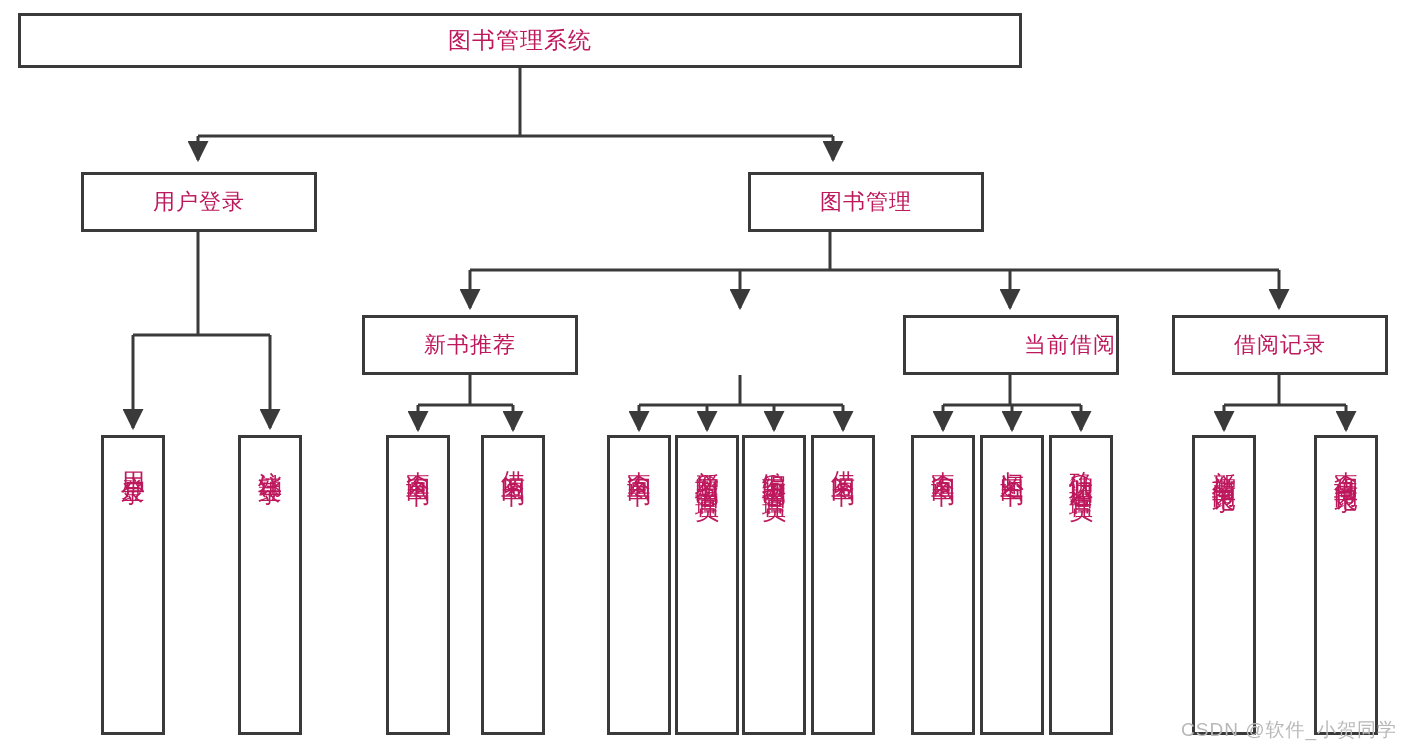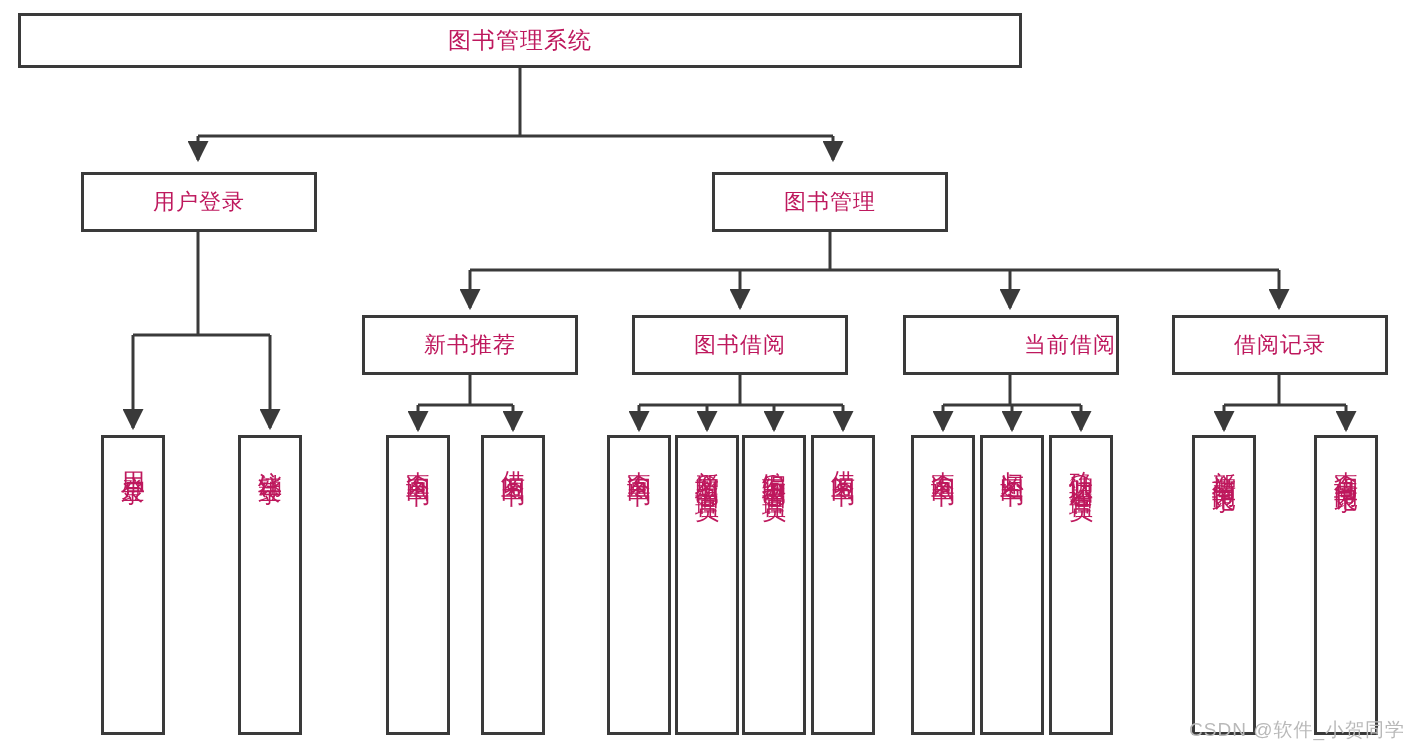--- a/index.html
+++ b/index.html
@@ -31,21 +31,21 @@
     writing-mode:vertical-rl;
     text-orientation:upright;
     font-size:24px;
     letter-spacing:4px;
     line-height:1;
     white-space:nowrap;
   }
   .node.root .lbl{font-size:23px;}
   .watermark{
     position:absolute;
-    right:0;bottom:4px;
+    right:8px;bottom:4px;
     font-size:19px;
     color:#b9b9b9;
     letter-spacing:1px;
     white-space:nowrap;
     pointer-events:none;
   }
 </style>
 </head>
 <body>
 
@@ -101,29 +101,26 @@
     </g>
   </svg>
 
   <div class="node root" style="left:18px;top:13px;width:1004px;height:55px;">
     <span class="lbl">图书管理系统</span>
   </div>
 
   <div class="node" style="left:81px;top:172px;width:236px;height:60px;">
     <span class="lbl">用户登录</span>
   </div>
-  <div class="node" style="left:712px;top:172px;width:236px;height:60px;">
+  <div class="node" style="left:748px;top:172px;width:236px;height:60px;">
     <span class="lbl">图书管理</span>
   </div>
 
   <div class="node" style="left:362px;top:315px;width:216px;height:60px;">
     <span class="lbl">新书推荐</span>
-  </div>
-  <div class="node" style="left:632px;top:315px;width:216px;height:60px;">
-    <span class="lbl">图书借阅</span>
   </div>
   <div class="node" style="left:903px;top:315px;width:216px;height:60px;justify-content:flex-end;">
     <span class="lbl">当前借阅</span>
   </div>
   <div class="node" style="left:1172px;top:315px;width:216px;height:60px;">
     <span class="lbl">借阅记录</span>
   </div>
 
   <div class="node vertical" style="left:101px;top:435px;width:64px;height:300px;">
     <span class="lbl">用户登录</span>

